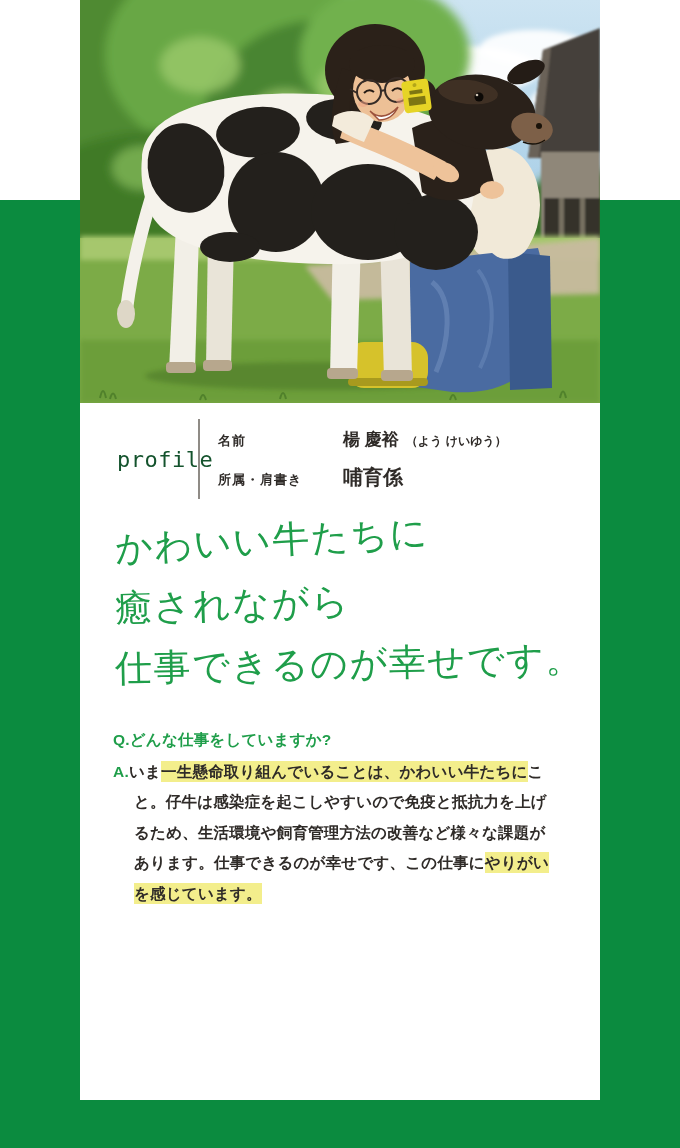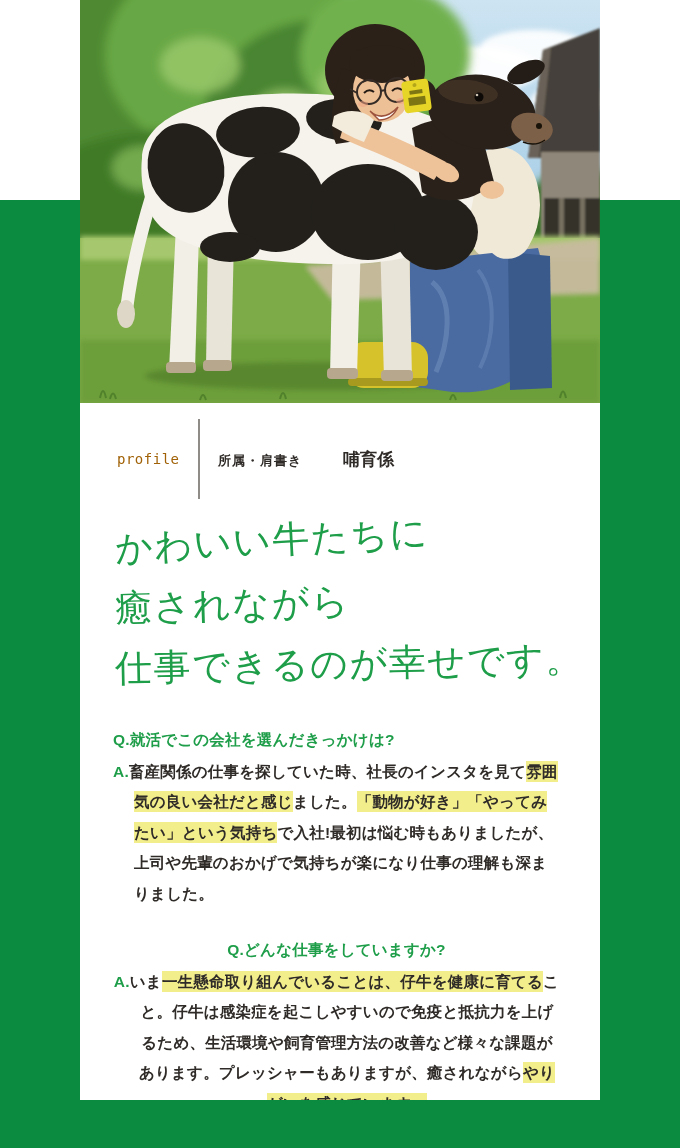--- a/index.html
+++ b/index.html
@@ -21,21 +21,21 @@
     position:absolute;left:80px;top:0;width:520px;height:1100px;
     background:#ffffff;overflow:hidden;
   }
   .photo{width:520px;height:403px;display:block;}
 
   
   .profile{display:flex;align-items:center;margin:16px 0 0 37px;}
   .profile-heading{
     width:81px;flex:0 0 81px;
     font-family:"DejaVu Sans Mono","Liberation Mono",monospace;
-    font-size:14px;color:#a16207;letter-spacing:0.5px;
+    font-size:22px;color:#14532d;letter-spacing:0.5px;
   }
   .profile-divider{width:2px;height:80px;background:#8f8b86;margin-right:18px;flex:0 0 2px;}
   .profile-rows{display:flex;flex-direction:column;gap:13px;}
   .p-row{display:flex;align-items:baseline;}
   .p-label{width:125px;flex:0 0 125px;font-size:13px;font-weight:700;letter-spacing:1px;}
   .p-value{font-size:20px;font-weight:700;}
   .p-row:first-child .p-value{font-size:17px;}
   .p-note{font-size:12px;font-weight:700;margin-left:7px;}
 
   
@@ -208,36 +208,37 @@
       <path d="M480,398 q3,-13 6,0"></path>
         <path d="M120,400 q3,-10 6,0"></path>
     </g>
   </svg>
 
   <div class="profile">
     <div class="profile-heading">profile</div>
     <div class="profile-divider"></div>
     <div class="profile-rows">
         <div class="p-row">
+          <span class="p-label">名前</span>
+          <span class="p-value">楊 慶裕</span>
+          <span class="p-note">（よう けいゆう）</span>
+        </div>
+        <div class="p-row">
           <span class="p-label">所属・肩書き</span>
           <span class="p-value">哺育係</span>
         </div>
       </div>
   </div>
 
   <div class="quote">
       <div class="quote-line">かわいい牛たちに</div>
       <div class="quote-line">癒されながら</div>
       <div class="quote-line">仕事できるのが幸せです。</div>
     </div>
 
   <div class="qa">
       <div class="qa-block">
-        <div class="qa-q">Q.就活でこの会社を選んだきっかけは?</div>
-        <p class="qa-a"><span class="a-prefix">A.</span><span class="seg">畜産関係の仕事を探していた時、社長のインスタを見て</span><mark class="hl">雰囲気の良い会社だと感じ</mark><span class="seg">ました。</span><mark class="hl">「動物が好き」「やってみたい」という気持ち</mark><span class="seg">で入社!最初は悩む時もありましたが、上司や先輩のおかげで気持ちが楽になり仕事の理解も深まりました。</span></p>
-      </div>
-      <div class="qa-block">
         <div class="qa-q">Q.どんな仕事をしていますか?</div>
-        <p class="qa-a"><span class="a-prefix">A.</span><span class="seg">いま</span><mark class="hl">一生懸命取り組んでいることは、仔牛を健康に育てる</mark><span class="seg">こと。仔牛は感染症を起こしやすいので免疫と抵抗力を上げるため、生活環境や飼育管理方法の改善など様々な課題があります。プレッシャーもありますが、癒されながら</span><mark class="hl">やりがいを感じています。</mark></p>
+        <p class="qa-a"><span class="a-prefix">A.</span><span class="seg">いま</span><mark class="hl">一生懸命取り組んでいることは、かわいい牛たちに</mark><span class="seg">こと。仔牛は感染症を起こしやすいので免疫と抵抗力を上げるため、生活環境や飼育管理方法の改善など様々な課題があります。仕事できるのが幸せです、この仕事に</span><mark class="hl">やりがいを感じています。</mark></p>
       </div>
     </div>
 
 </div>
 
 </body></html>

